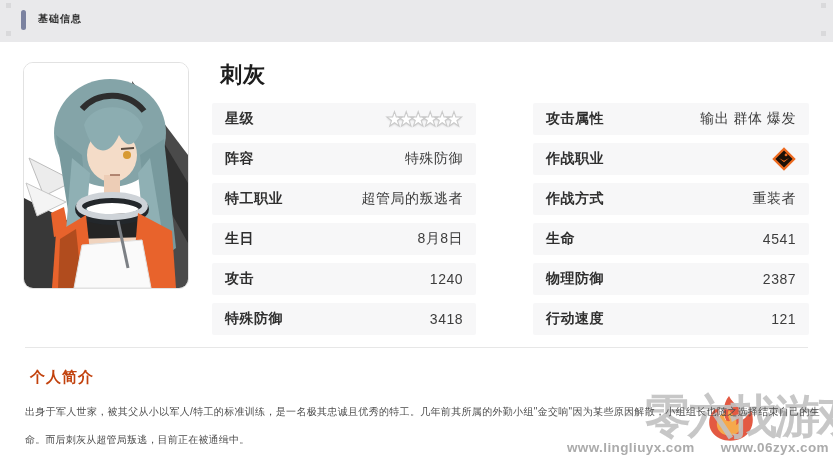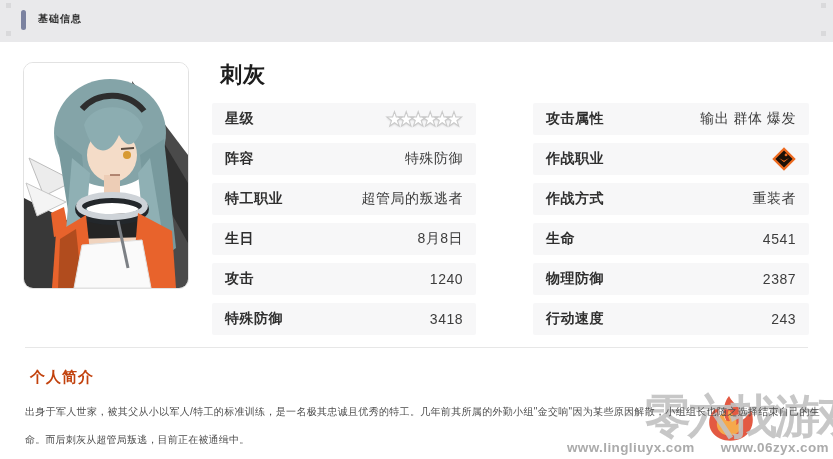--- a/index.html
+++ b/index.html
@@ -162,21 +162,21 @@
     <div class="stat-row">
       <span class="stat-label">生命</span>
       <span class="stat-value">4541</span>
     </div>
     <div class="stat-row">
       <span class="stat-label">物理防御</span>
       <span class="stat-value">2387</span>
     </div>
     <div class="stat-row">
       <span class="stat-label">行动速度</span>
-      <span class="stat-value">243</span>
+      <span class="stat-value">121</span>
     </div>
   </div>
 
   <div class="divider"></div>
 
   <div class="profile-heading">个人简介</div>
   <div class="profile-text">出身于军人世家，被其父从小以军人/特工的标准训练，是一名极其忠诚且优秀的特工。几年前其所属的外勤小组"金交响"因为某些原因解散，小组组长也随之选择结束自己的生命。而后刺灰从超管局叛逃，目前正在被通缉中。</div>
 
   <div class="wm-flame">
     <svg viewBox="0 0 50 50" width="52" height="50">

